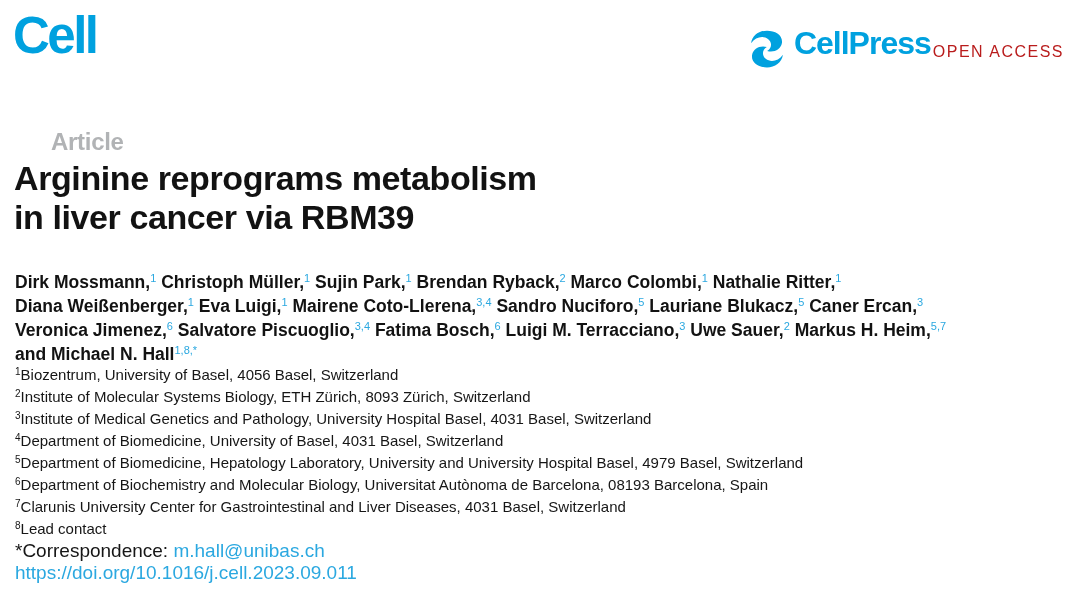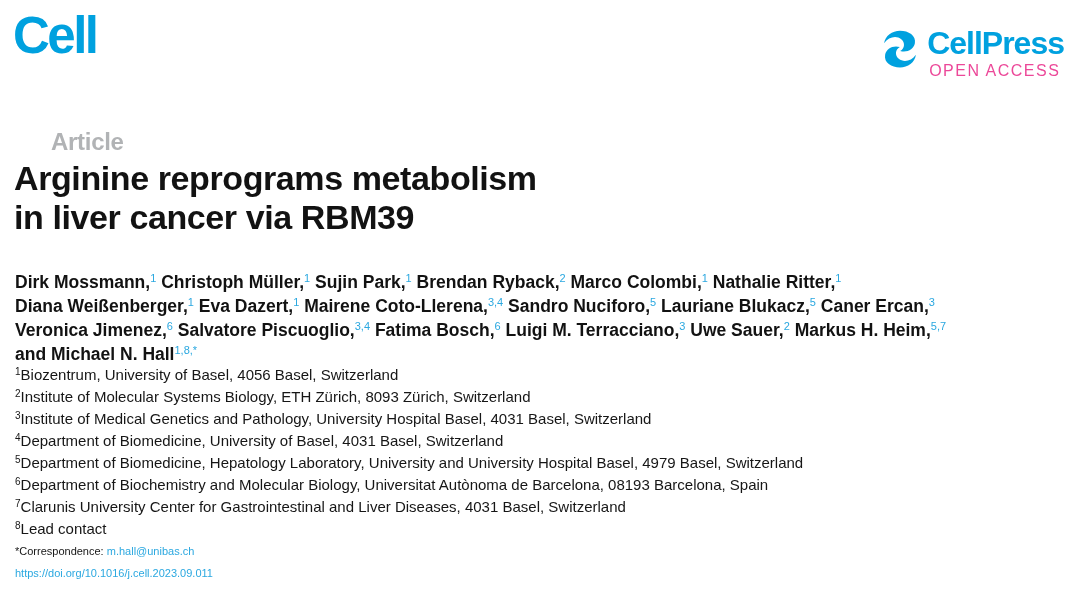--- a/index.html
+++ b/index.html
@@ -14,28 +14,28 @@
   .cell-logo {
     position:absolute; left:13px; top:6px;
     font-size:51px; font-weight:bold; letter-spacing:-2.5px;
     color:#00a1df;
   }
   .cellpress {
     position:absolute; right:16px; top:26px;
     display:flex; align-items:flex-start; gap:6px;
   }
   .cp-icon { width:42px; height:42px; margin-top:2px; }
-  .cp-text { display:flex; flex-direction:column; }
+  .cp-text { display:flex; flex-direction:row; }
   .cp-name {
     font-size:32px; font-weight:bold; letter-spacing:-1px;
     color:#00a1df; line-height:34px;
   }
   .cp-open {
-    font-size:16px; color:#ec4899; letter-spacing:1.5px;
-    line-height:20px; margin-top:1px; padding-left:2px;
+    font-size:16px; color:#b91c1c; letter-spacing:1.5px;
+    line-height:20px; margin-top:16px; padding-left:2px;
   }
   .kicker {
     position:absolute; left:15px; top:128px;
     font-size:24px; font-weight:bold; color:#b1b3b5;
     letter-spacing:-0.3px;
     margin-left:36px;
   }
   .title {
     position:absolute; left:14px; top:159px;
     font-size:34px; line-height:39px; font-weight:bold;
@@ -52,21 +52,21 @@
     letter-spacing:0;
   }
   .affils {
     position:absolute; left:15px; top:364px;
     font-size:15px; line-height:22px; color:#161616; width:1050px;
   }
   .affils sup.fsup, .foot sup.fsup {
     font-size:10px; position:relative; top:-5px;
     vertical-align:baseline; line-height:0;
   }
-  .foot-line { font-size:11px; line-height:22px; color:#161616; }
+  .foot-line { font-size:19px; line-height:22px; color:#161616; }
   a.link { color:#2ba8e0; text-decoration:none; cursor:pointer; }
 </style>
 </head>
 <body>
 
 <div class="page">
 
   <div class="cell-logo">Cell</div>
 
   <div class="cellpress">
@@ -82,21 +82,21 @@
 
   <div class="kicker">Article</div>
 
   <div class="title">
     <div>Arginine reprograms metabolism</div>
     <div>in liver cancer via RBM39</div>
   </div>
 
   <div class="authors">
       <div><span>Dirk Mossmann,</span><sup class="asup">1</sup><span> Christoph Müller,</span><sup class="asup">1</sup><span> Sujin Park,</span><sup class="asup">1</sup><span> Brendan Ryback,</span><sup class="asup">2</sup><span> Marco Colombi,</span><sup class="asup">1</sup><span> Nathalie Ritter,</span><sup class="asup">1</sup></div>
-      <div><span>Diana Weißenberger,</span><sup class="asup">1</sup><span> Eva Dazert,</span><sup class="asup">1</sup><span> Mairene Coto-Llerena,</span><sup class="asup">3,4</sup><span> Sandro Nuciforo,</span><sup class="asup">5</sup><span> Lauriane Blukacz,</span><sup class="asup">5</sup><span> Caner Ercan,</span><sup class="asup">3</sup></div>
+      <div><span>Diana Weißenberger,</span><sup class="asup">1</sup><span> Eva Luigi,</span><sup class="asup">1</sup><span> Mairene Coto-Llerena,</span><sup class="asup">3,4</sup><span> Sandro Nuciforo,</span><sup class="asup">5</sup><span> Lauriane Blukacz,</span><sup class="asup">5</sup><span> Caner Ercan,</span><sup class="asup">3</sup></div>
       <div><span>Veronica Jimenez,</span><sup class="asup">6</sup><span> Salvatore Piscuoglio,</span><sup class="asup">3,4</sup><span> Fatima Bosch,</span><sup class="asup">6</sup><span> Luigi M. Terracciano,</span><sup class="asup">3</sup><span> Uwe Sauer,</span><sup class="asup">2</sup><span> Markus H. Heim,</span><sup class="asup">5,7</sup></div>
       <div><span>and Michael N. Hall</span><sup class="asup">1,8,*</sup></div>
     </div>
 
   <div class="affils">
       <div><sup class="fsup">1</sup><span>Biozentrum, University of Basel, 4056 Basel, Switzerland</span></div>
       <div><sup class="fsup">2</sup><span>Institute of Molecular Systems Biology, ETH Zürich, 8093 Zürich, Switzerland</span></div>
       <div><sup class="fsup">3</sup><span>Institute of Medical Genetics and Pathology, University Hospital Basel, 4031 Basel, Switzerland</span></div>
       <div><sup class="fsup">4</sup><span>Department of Biomedicine, University of Basel, 4031 Basel, Switzerland</span></div>
       <div><sup class="fsup">5</sup><span>Department of Biomedicine, Hepatology Laboratory, University and University Hospital Basel, 4979 Basel, Switzerland</span></div>

